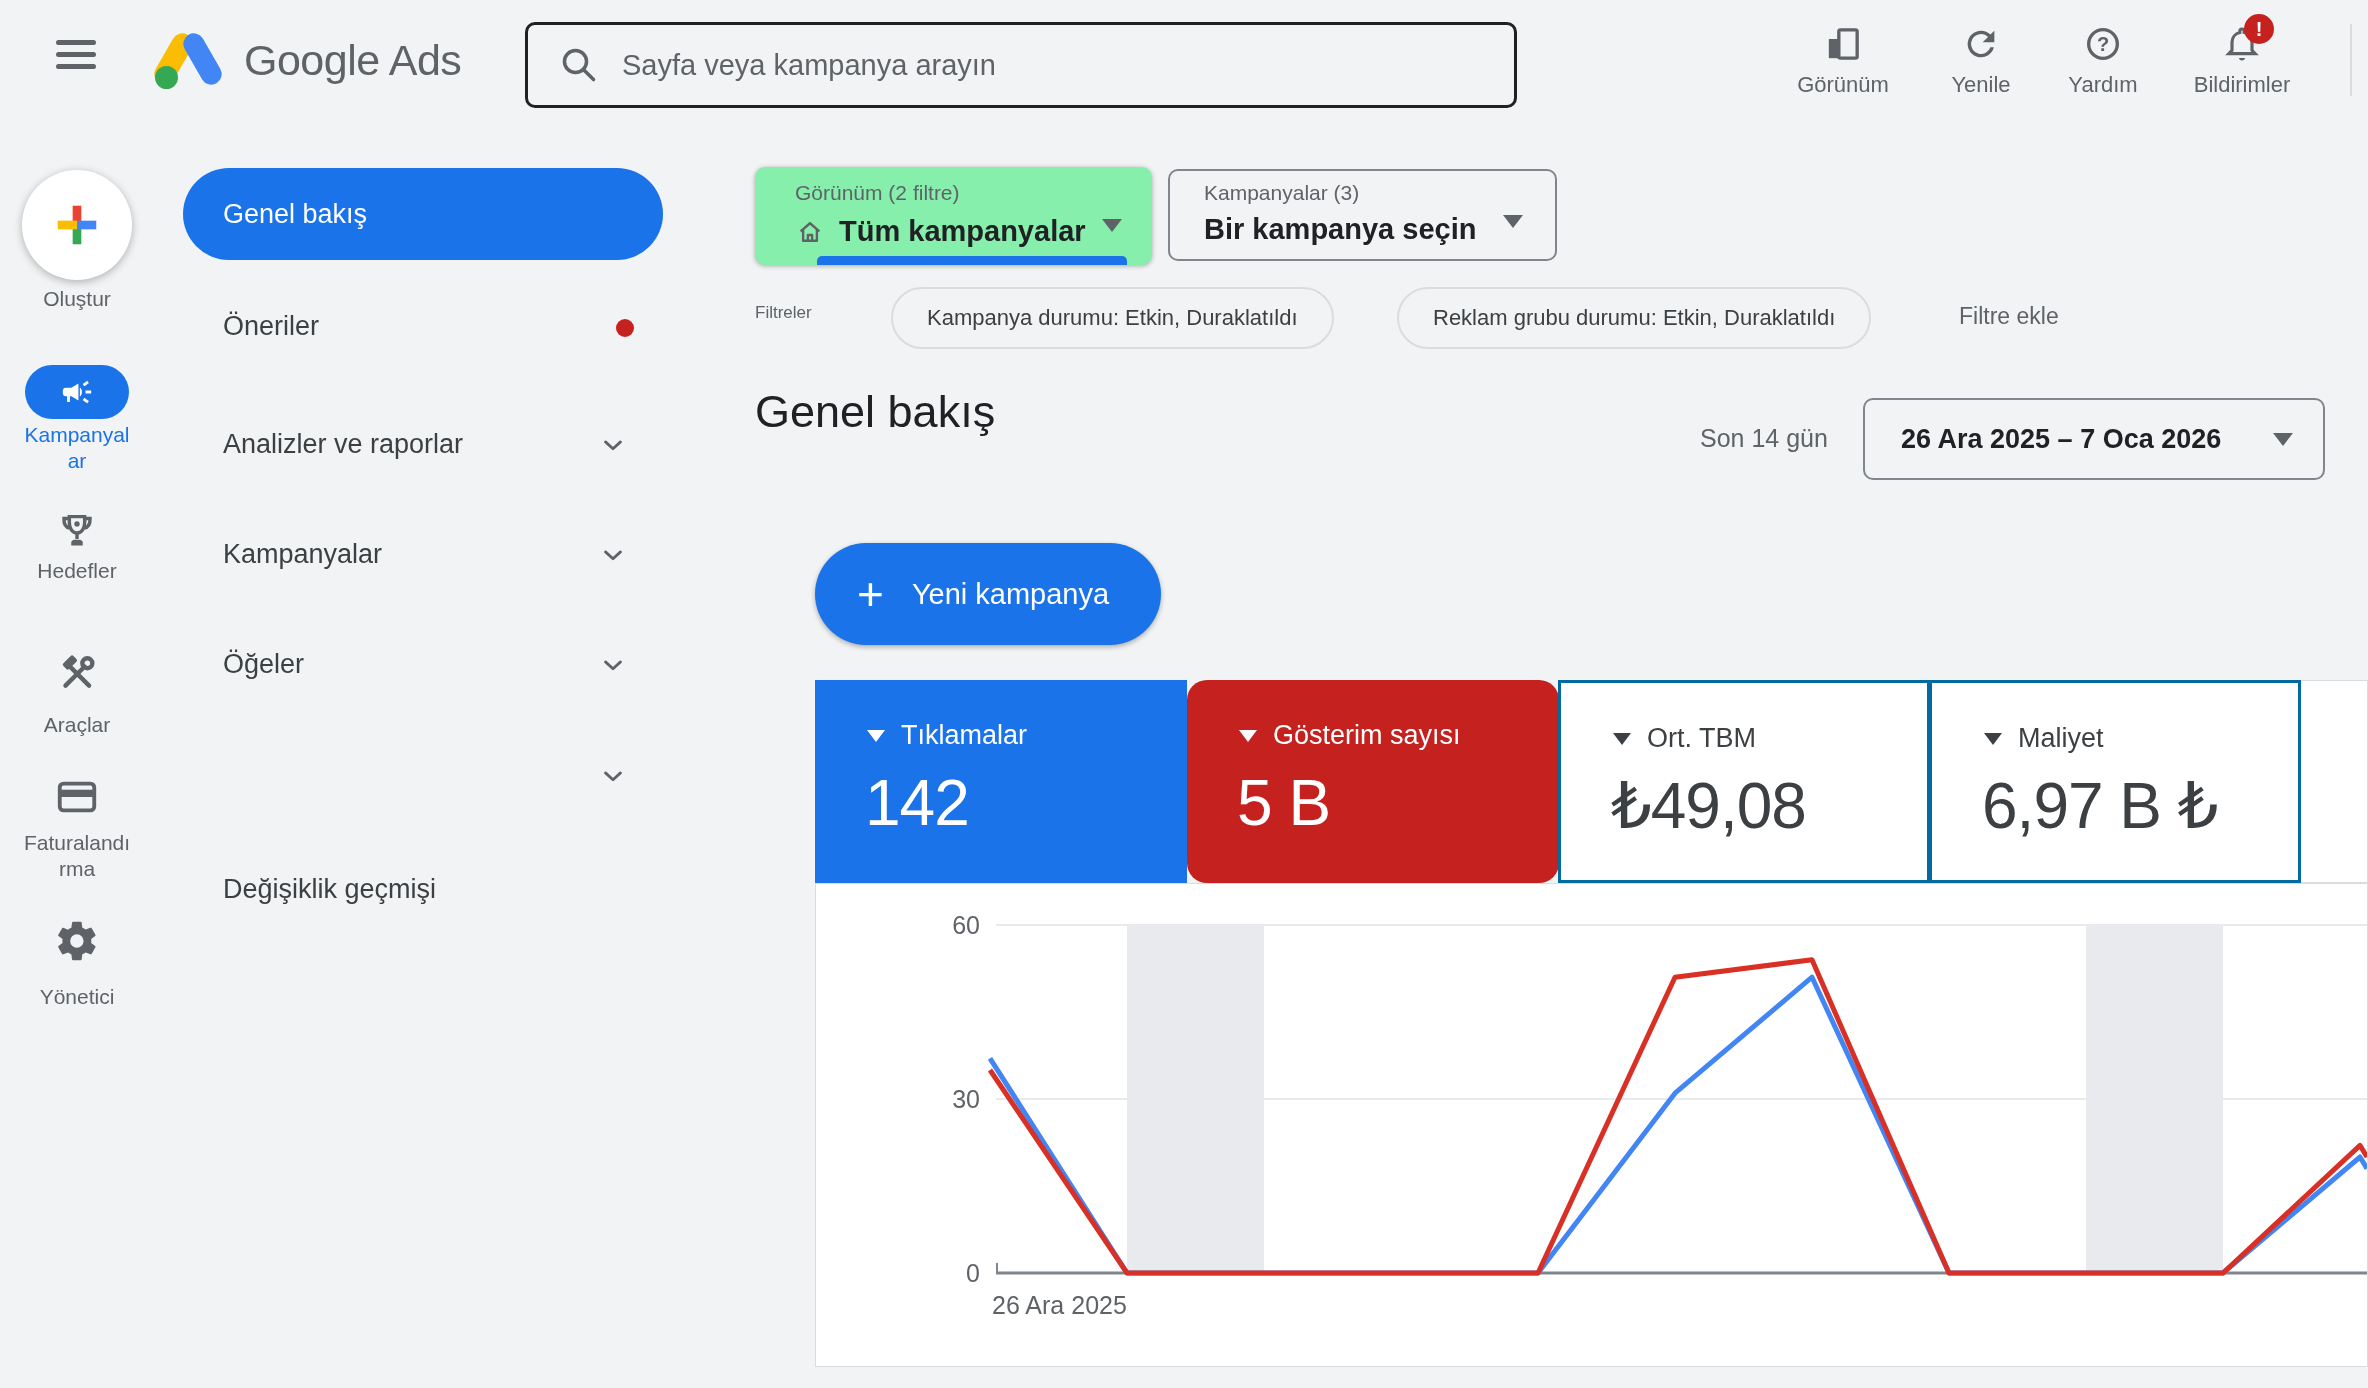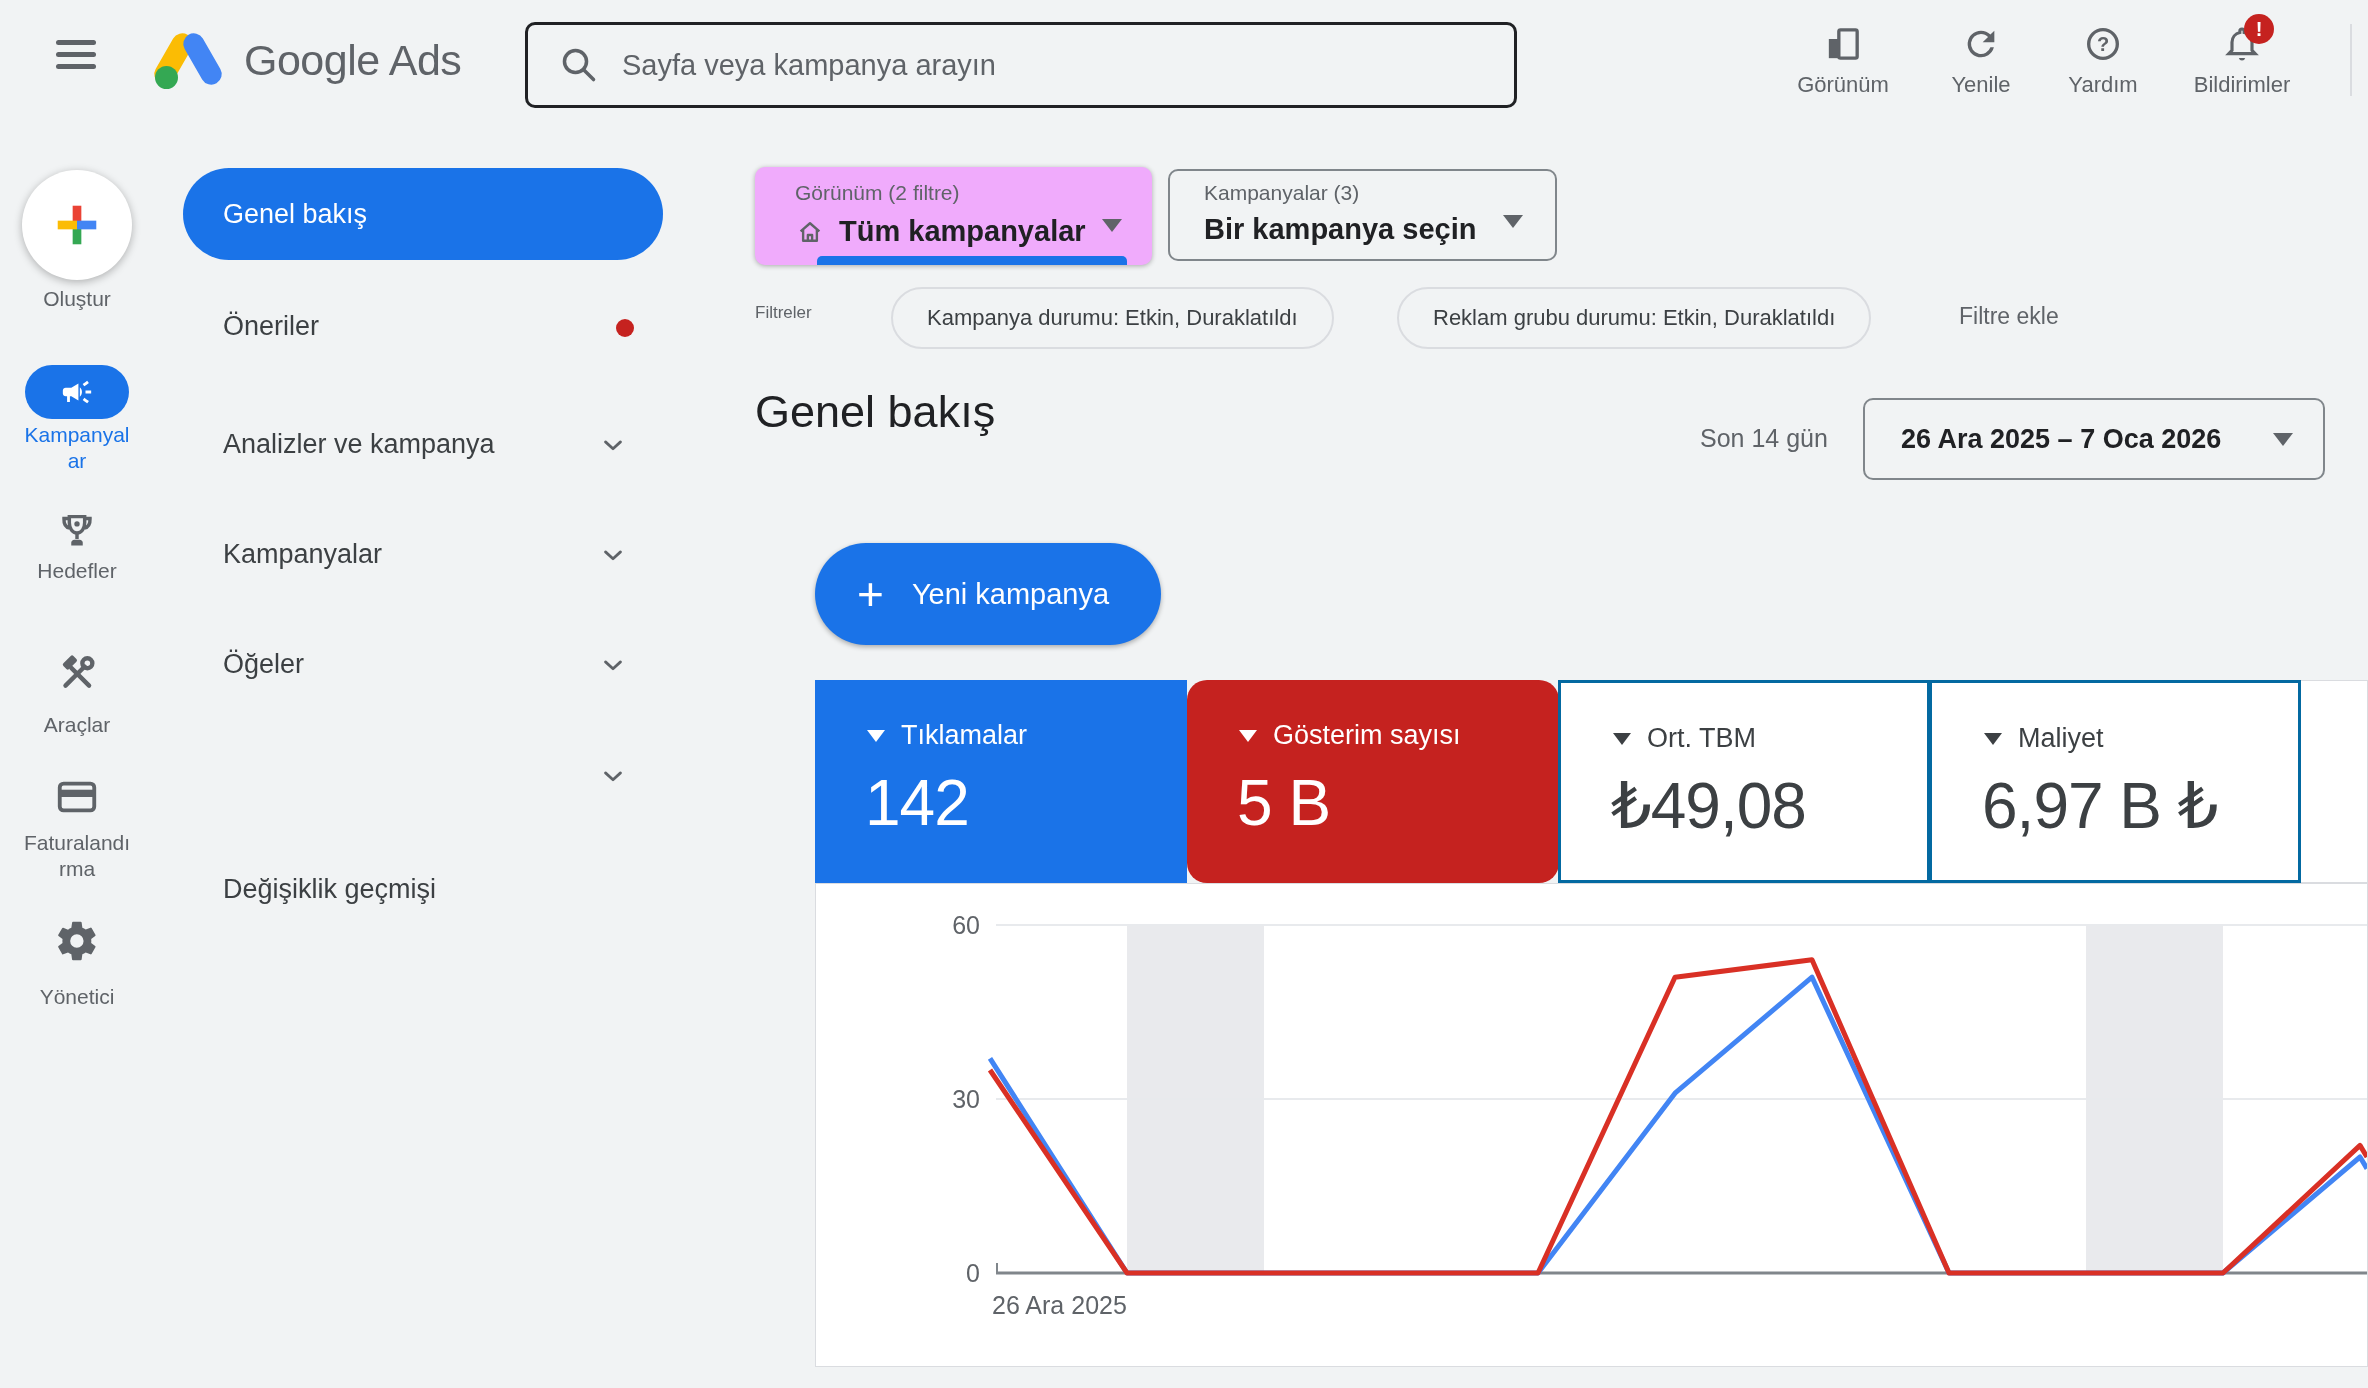--- a/index.html
+++ b/index.html
@@ -39,21 +39,21 @@
   
   .subnav-pill{left:183px;top:168px;width:480px;height:92px;border-radius:46px;background:#1a73e8;
                display:flex;align-items:center;cursor:pointer;}
   .subnav-pill span{margin-left:40px;font-size:27px;color:#fff;}
   .subnav-item{left:223px;font-size:27px;color:#3c4043;cursor:pointer;white-space:nowrap;}
   .subnav-item.two-line{white-space:normal;width:400px;line-height:37px;}
   .subnav-chevron{left:598px;width:30px;height:30px;}
   .red-dot{left:616px;width:18px;height:18px;border-radius:50%;background:#c5221f;}
 
   
-  .view-card{left:755px;top:167px;width:397px;height:98px;background:#f0abfc;border-radius:10px;
+  .view-card{left:755px;top:167px;width:397px;height:98px;background:#86efac;border-radius:10px;
              box-shadow:0 1px 5px rgba(0,0,0,.3);cursor:pointer;}
   .sel-label{position:absolute;left:40px;top:14px;font-size:21px;color:#5f6368;white-space:nowrap;}
   .sel-value-row{position:absolute;left:40px;top:48px;display:flex;align-items:center;}
   .sel-value{font-size:29px;color:#202124;font-weight:bold;white-space:nowrap;}
   .tri{width:0;height:0;border-left:10px solid transparent;border-right:10px solid transparent;
        border-top:13px solid #5f6368;}
   .view-card .tri{position:absolute;right:30px;top:52px;}
   .blue-bar{position:absolute;left:62px;bottom:0;width:310px;height:9px;background:#1a73e8;border-radius:5px 5px 0 0;}
   .camp-box{left:1168px;top:169px;width:389px;height:92px;border:2px solid #80868b;border-radius:10px;
             box-sizing:border-box;cursor:pointer;}
@@ -221,21 +221,21 @@
   </div>
   <div class="abs rail-label" style="top:984px;">Yönetici</div>
 
   <div class="abs subnav-pill">
     <span>Genel bakış</span>
   </div>
 
   <div class="abs subnav-item" style="top:311px;">Öneriler</div>
   <div class="abs red-dot" style="top:319px;"></div>
 
-  <div class="abs subnav-item" style="top:429px;">Analizler ve kampanya</div>
+  <div class="abs subnav-item" style="top:429px;">Analizler ve raporlar</div>
   <div class="abs subnav-chevron" style="top:430px;">
     <svg width="30" height="30" viewBox="0 0 24 24">
         <polyline points="6,9.5 12,15 18,9.5" fill="none" stroke="#5f6368" stroke-width="2.2" stroke-linecap="round" stroke-linejoin="round"></polyline>
       </svg>
   </div>
 
   <div class="abs subnav-item" style="top:539px;">Kampanyalar</div>
   <div class="abs subnav-chevron" style="top:540px;">
     <svg width="30" height="30" viewBox="0 0 24 24">
         <polyline points="6,9.5 12,15 18,9.5" fill="none" stroke="#5f6368" stroke-width="2.2" stroke-linecap="round" stroke-linejoin="round"></polyline>

